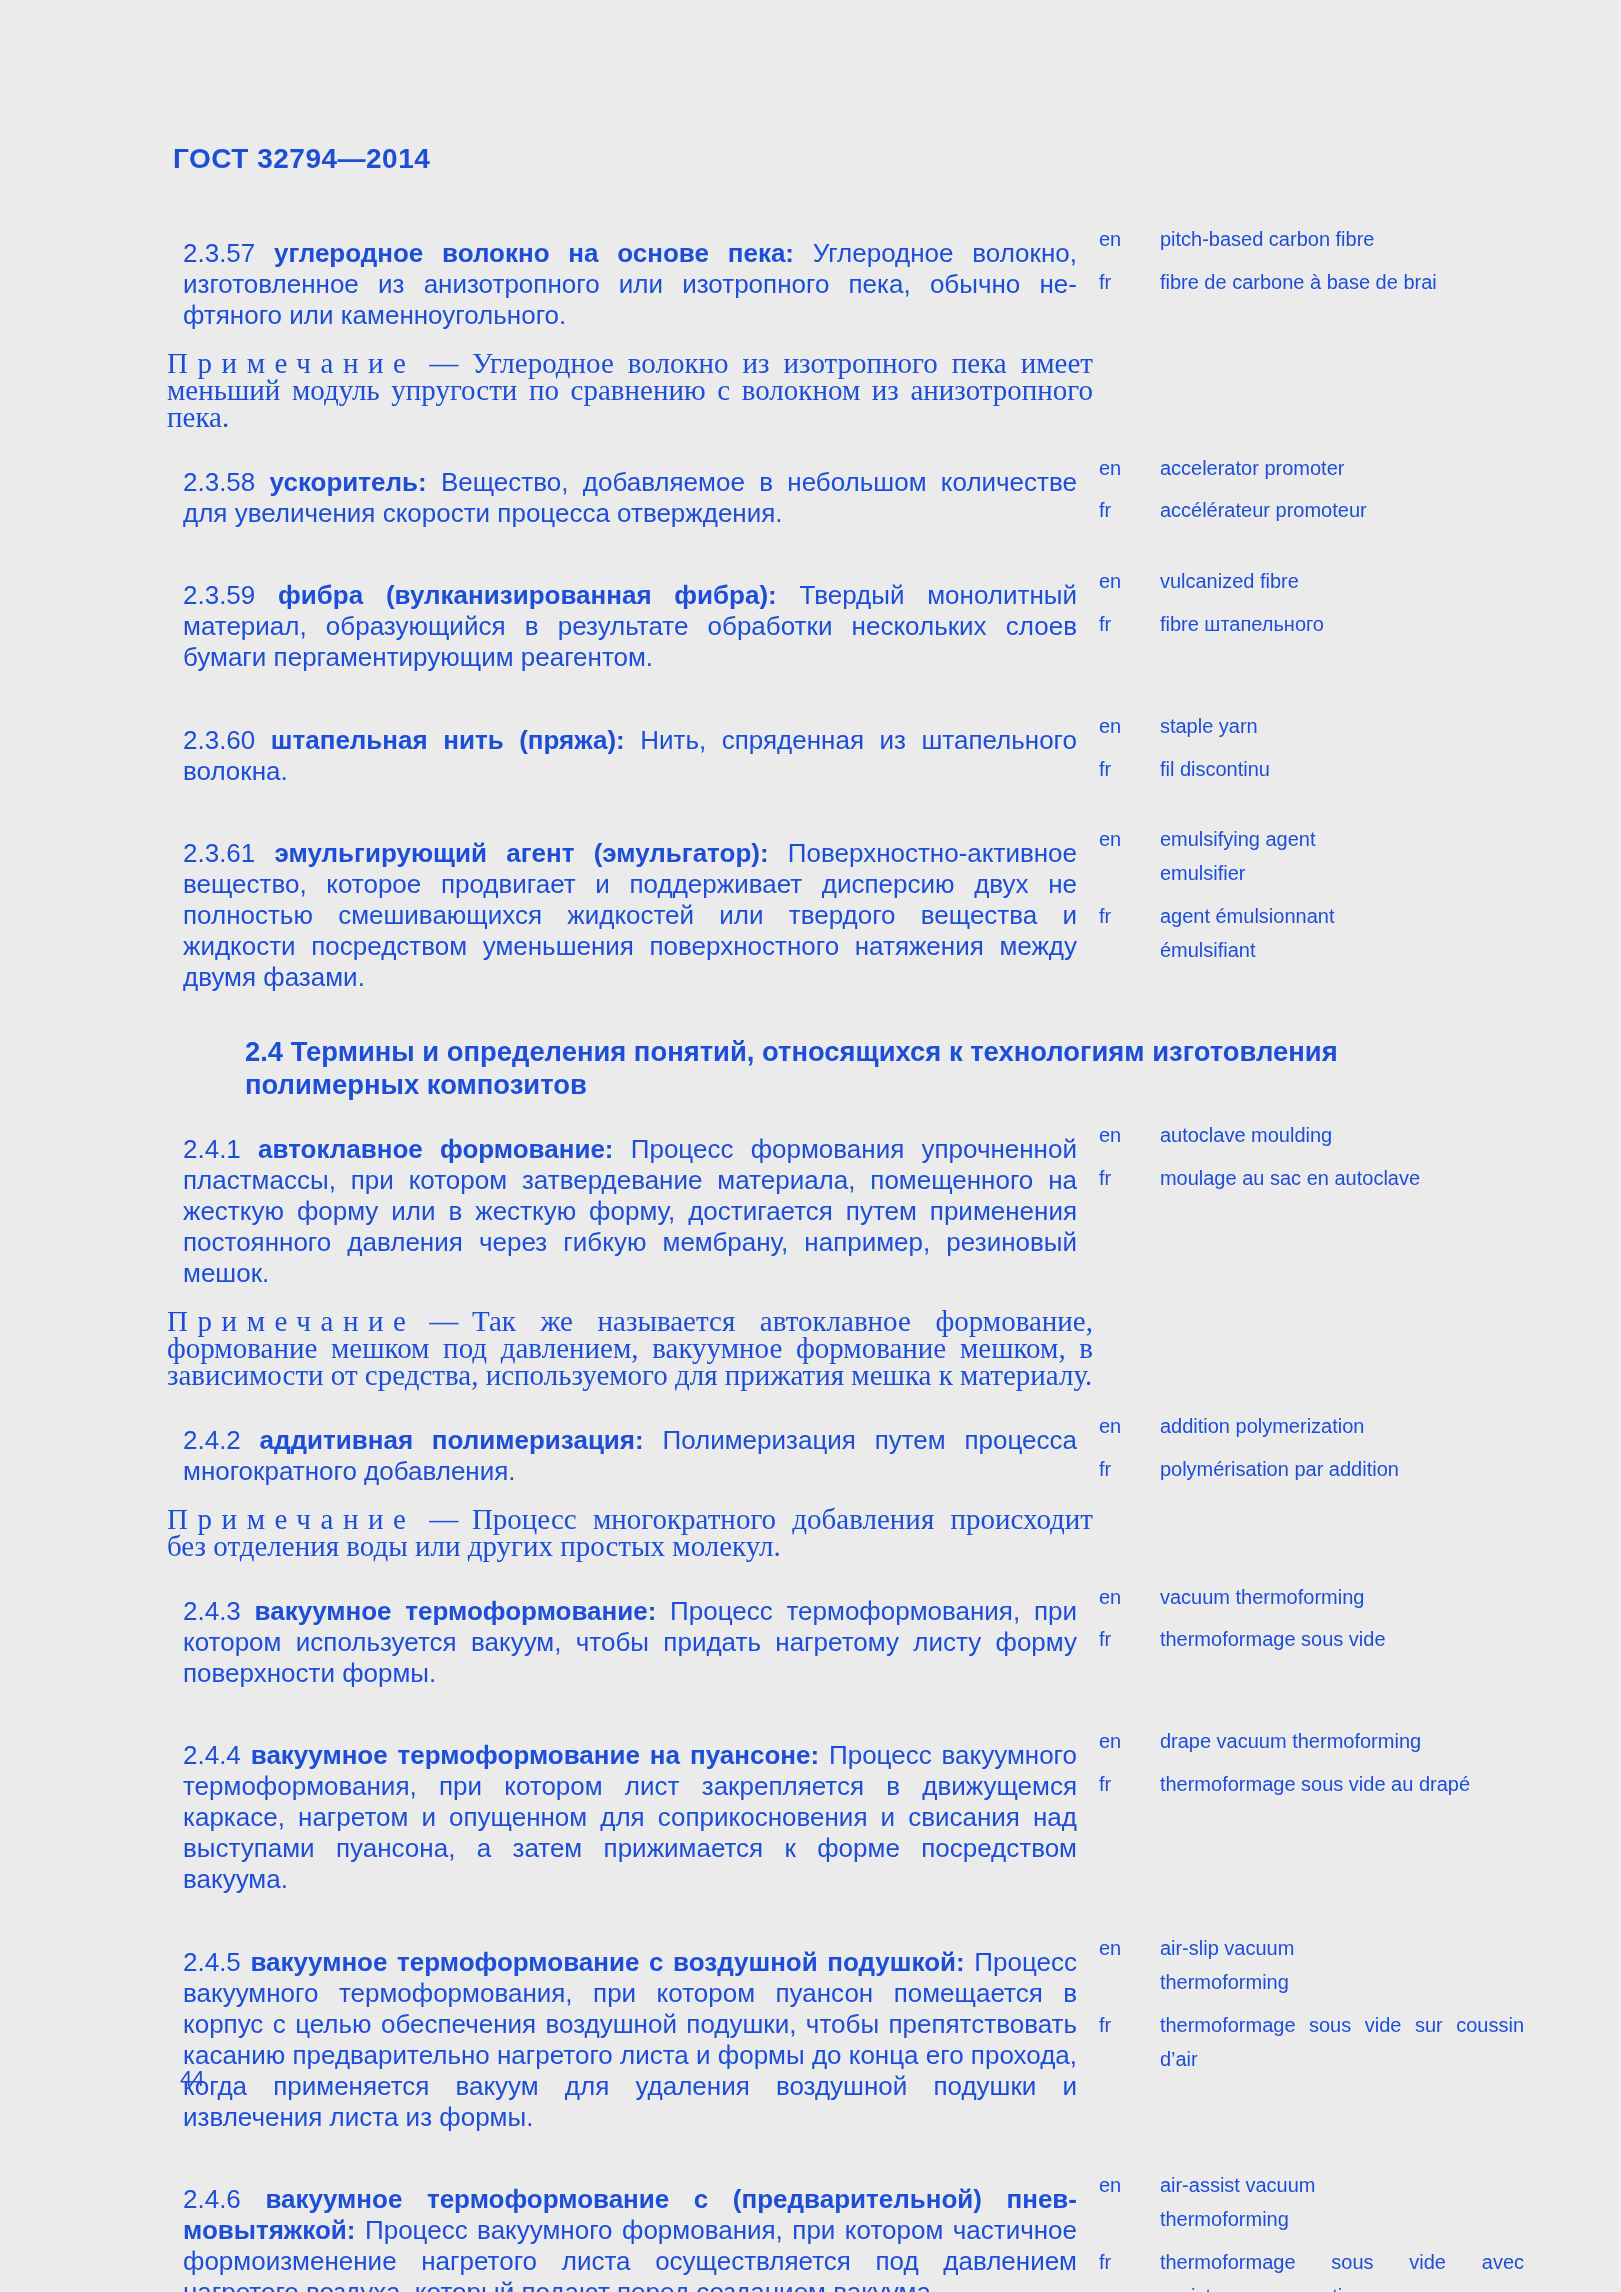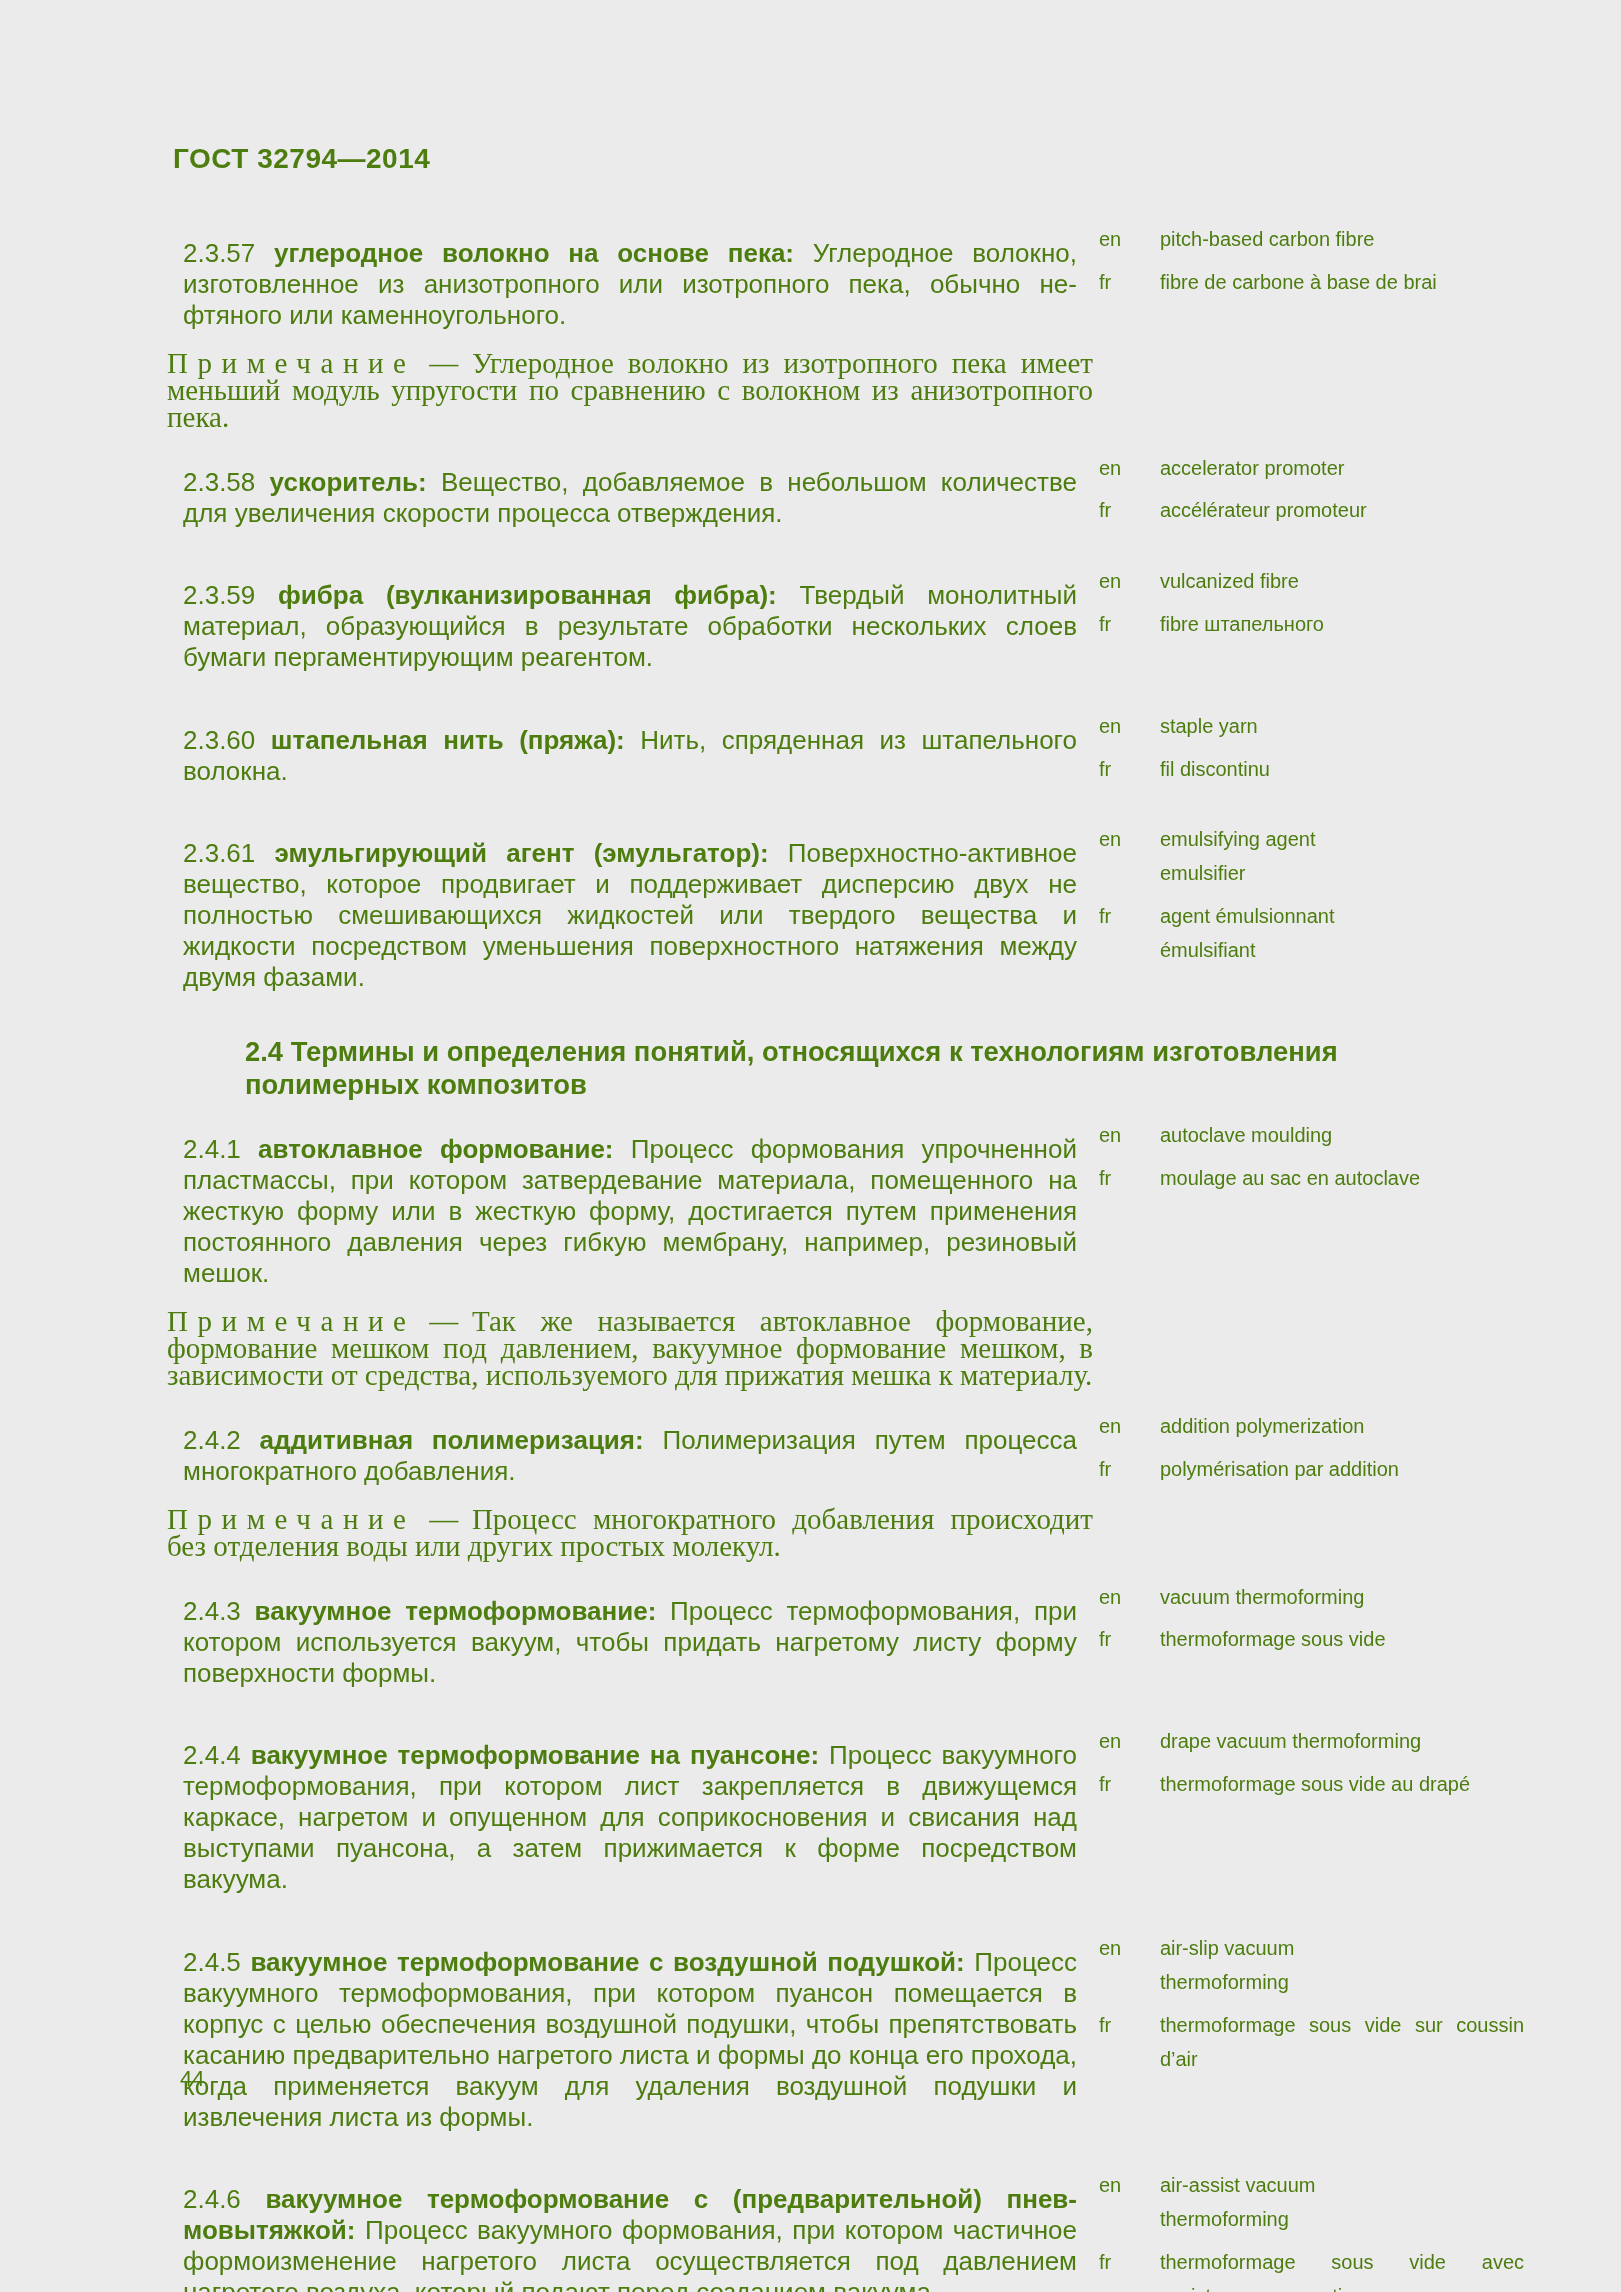--- a/index.html
+++ b/index.html
@@ -1,20 +1,20 @@
 <!DOCTYPE html>
 <html><head>
 <meta charset="utf-8">
 <style>
   html,body { margin:0; padding:0; background:#9a9a9a; }
   .page {
     position:relative;
     width:1621px; height:2293px;
     background:#ebebeb;
-    color:#4d7c0f;
+    color:#1d4ed8;
     font-family:"Liberation Sans", sans-serif;
     overflow:hidden;
     margin:0 auto;
   }
   .doc-header {
     position:absolute; left:173px; top:143px;
     font-size:28px; font-weight:bold; letter-spacing:0.5px;
   }
   .content {
     position:absolute; left:167px; top:222px; width:1357px;

